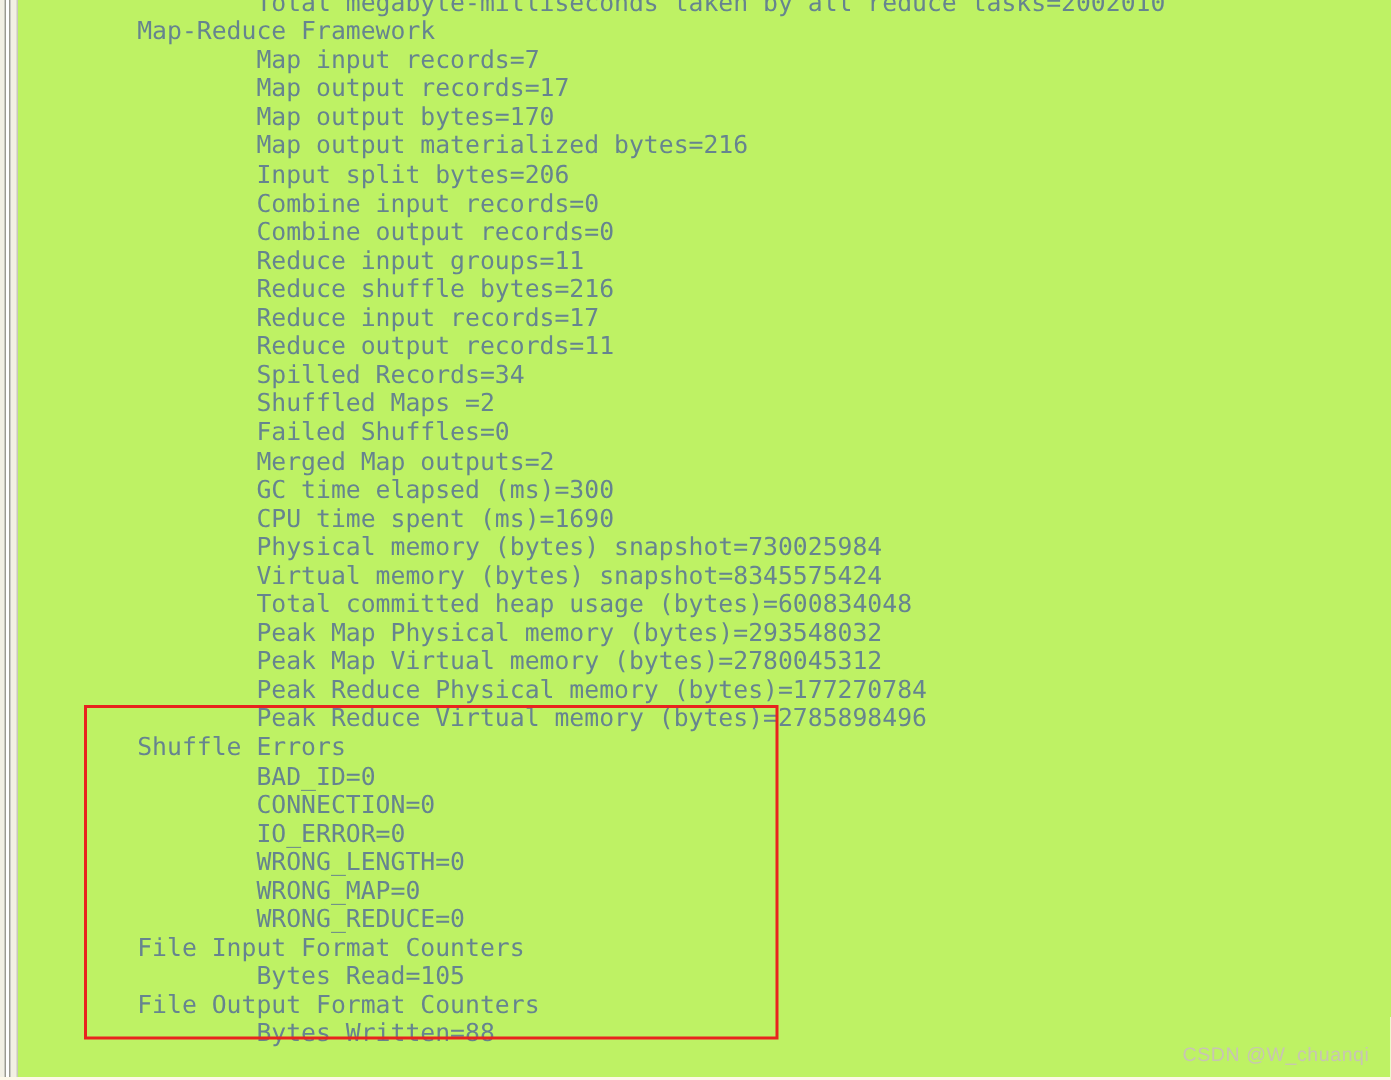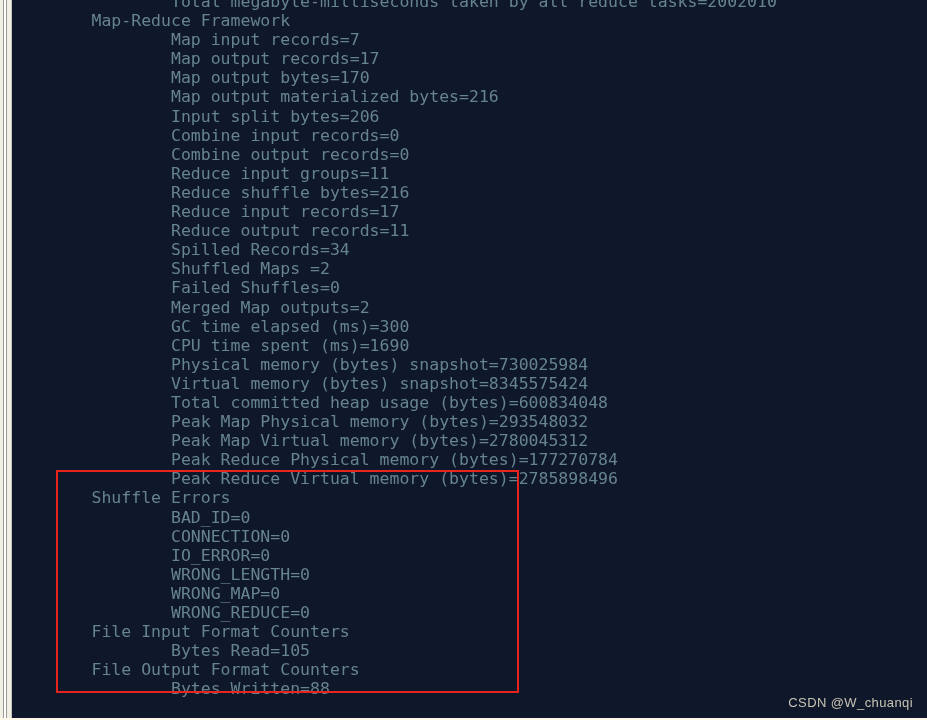--- a/index.html
+++ b/index.html
@@ -36,21 +36,21 @@
     border-left: 1px solid #9a998f;
     border-right: 1px solid #9a998f;
     box-sizing: border-box;
   }
 
   .term {
     position: absolute;
     left: 12px; top: 0;
     width: 915px;
     height: 720px;
-    background: #0f172a;
+    background: #bef264;
     overflow: hidden;
   }
 
   .console {
     position: absolute;
     left: 0;
     top: -8px;
     width: 915px;
     font-family: "DejaVu Sans Mono", monospace;
     font-size: 16.5px;

